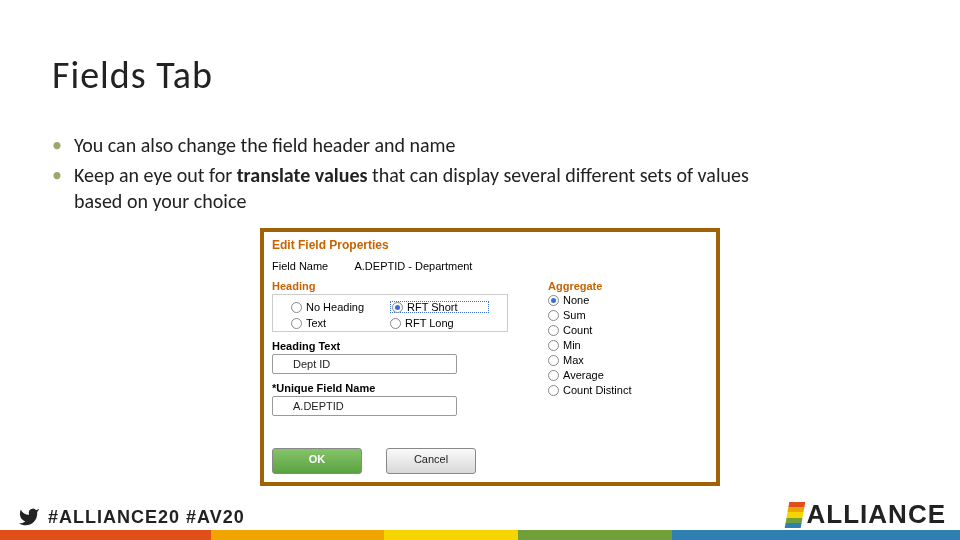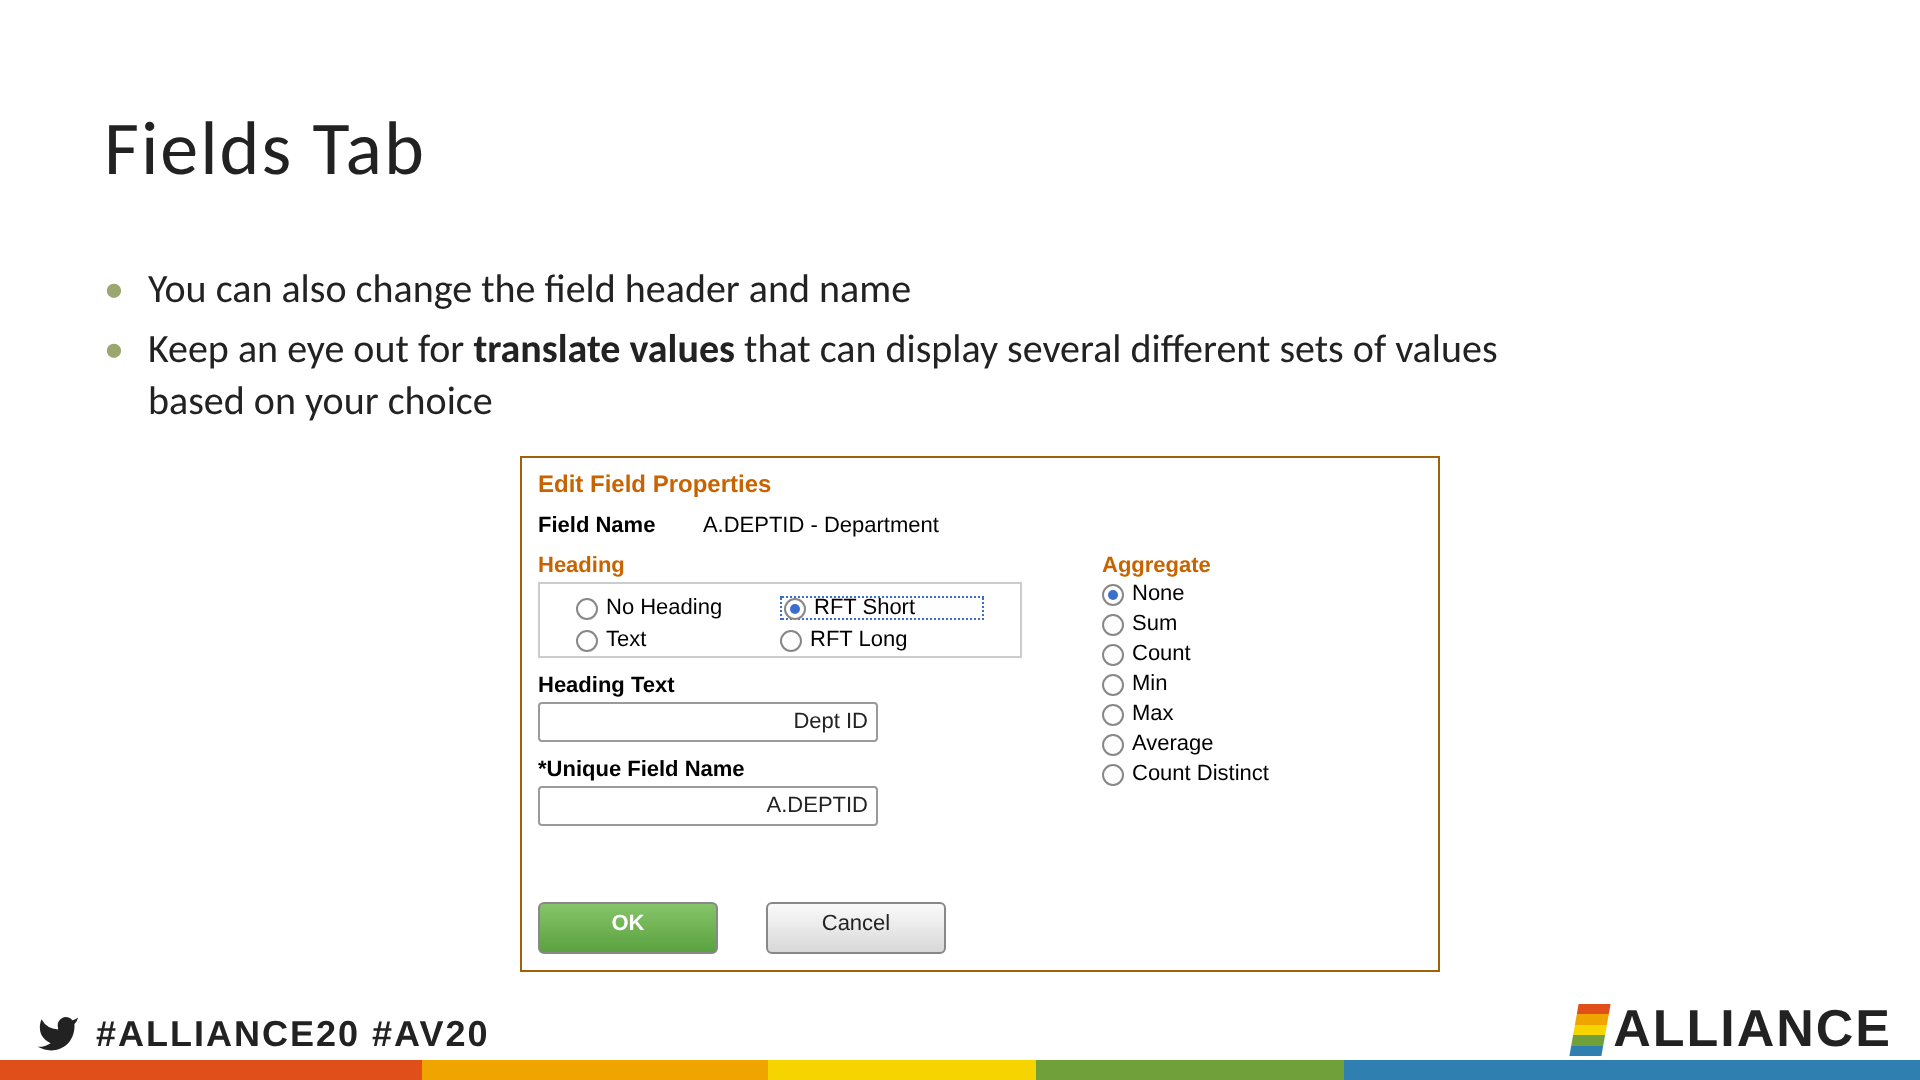--- a/index.html
+++ b/index.html
@@ -4,38 +4,38 @@
 <style>
   * { box-sizing: border-box; margin: 0; padding: 0; }
   html, body { width: 960px; height: 540px; font-family: Calibri, Arial, sans-serif; background: #fff; overflow: hidden; }
   .slide { position: relative; width: 960px; height: 540px; }
   .title { position: absolute; left: 52px; top: 52px; font-size: 38px; font-weight: 400; color: #222; letter-spacing: 1px; }
   .bullets { position: absolute; left: 52px; top: 132px; width: 700px; }
   .bullets li { list-style: none; position: relative; padding-left: 22px; font-size: 20px; line-height: 1.3; color: #222; margin-bottom: 4px; }
   .bullets li::before { content: "•"; position: absolute; left: 0; top: 0; color: #9aa86f; font-size: 20px; }
   .bullets b { font-weight: 700; }
 
-  .propbox { position: absolute; left: 260px; top: 228px; width: 460px; height: 258px; border: 1px solid #a16207; font-family: Arial, sans-serif; font-size: 11px; background: #fff; }
+  .propbox { position: absolute; left: 260px; top: 228px; width: 460px; height: 258px; border: 4px solid #a16207; font-family: Arial, sans-serif; font-size: 11px; background: #fff; }
   .propbox .dlg-title { font-weight: 700; color: #c86400; font-size: 12px; padding: 6px 8px 4px; }
   .propbox .fieldname-row { padding: 4px 8px 8px; }
-  .propbox .fn-label { font-weight: 700; display: inline-block; width: 80px; }
+  .propbox .fn-label { font-weight: 400; display: inline-block; width: 80px; }
   .section-head { font-weight: 700; color: #c86400; font-size: 11px; }
 
   .cols { display: flex; padding: 0 8px; gap: 40px; }
   .col-left { flex: 1; }
   .col-right { width: 160px; }
 
   .heading-opts { border: 1px solid #ccc; padding: 6px 18px 2px; margin-top: 2px; display: grid; grid-template-columns: 1fr 1fr; row-gap: 4px; }
   .radio-item { display: flex; align-items: center; gap: 4px; }
   .radio { width: 11px; height: 11px; border: 1px solid #888; border-radius: 50%; display: inline-block; background: #fff; position: relative; }
   .radio.checked::after { content: ""; position: absolute; left: 2px; top: 2px; width: 5px; height: 5px; border-radius: 50%; background: #3a6fd0; }
   .radio-item.selbox { outline: 1px dotted #3a6fd0; outline-offset: -1px; padding: 0 2px; }
 
   .input-label { font-weight: 700; margin-top: 8px; display: block; }
-  .textfield { margin-top: 2px; width: 170px; height: 20px; border: 1px solid #9a9a9a; background: #fff; padding: 2px 4px; font-size: 11px; color: #222; border-radius: 2px; text-align: right; }
+  .textfield { margin-top: 2px; width: 185px; height: 20px; border: 1px solid #9a9a9a; background: #fff; padding: 2px 20px; font-size: 11px; color: #222; border-radius: 2px; }
 
   .agg-list { margin-top: 2px; display: flex; flex-direction: column; gap: 3px; }
 
   .btnbar { position: absolute; left: 8px; bottom: 8px; display: flex; gap: 24px; }
   .btn { height: 26px; width: 90px; border: 1px solid #888; border-radius: 3px; text-align: center; line-height: 20px; font-size: 11px; font-family: Arial, sans-serif; }
   .btn-ok { background: linear-gradient(#86c46a, #5aa23f); color: #fff; font-weight: 700; }
   .btn-cancel { background: linear-gradient(#fafafa, #d8d8d8); color: #222; }
 
   .footer { position: absolute; left: 0; bottom: 0; width: 960px; height: 48px; }
   .stripe { position: absolute; left: 0; bottom: 0; width: 960px; height: 10px; display: flex; }

